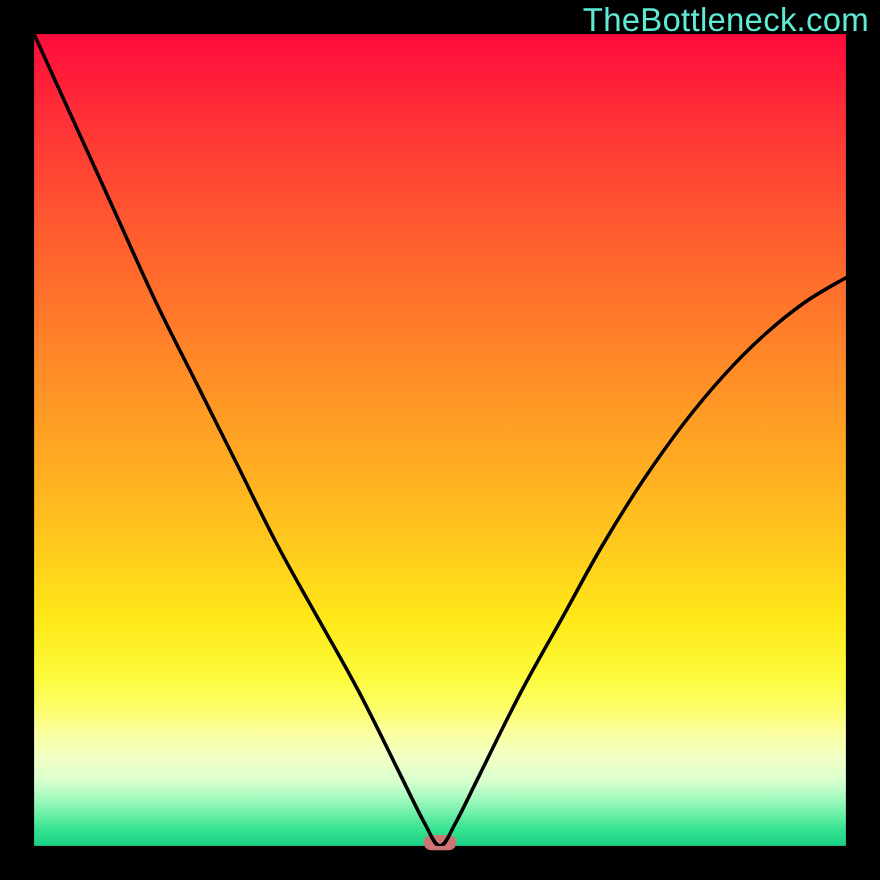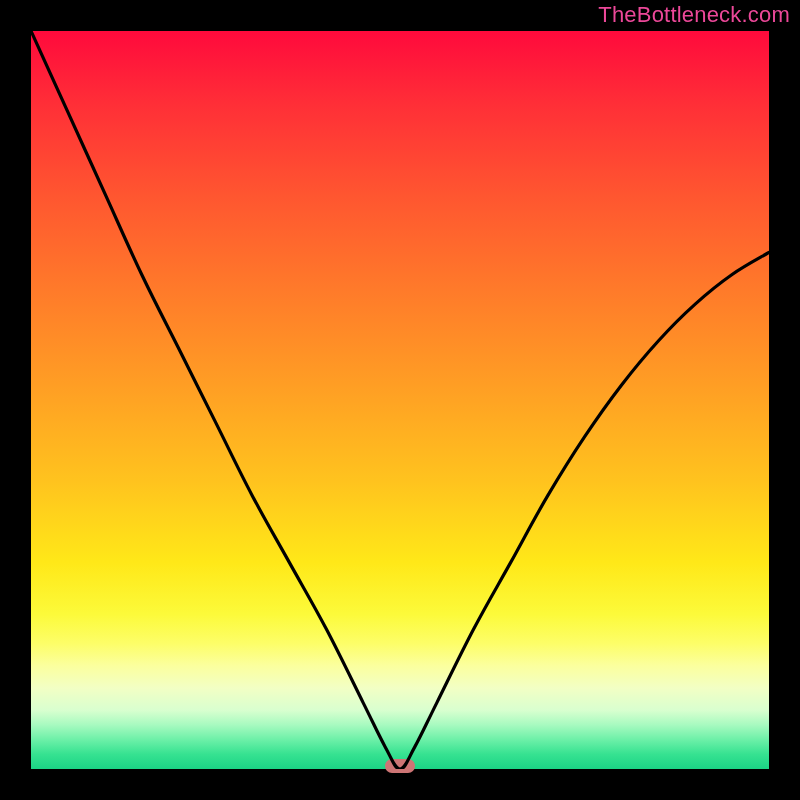--- a/index.html
+++ b/index.html
@@ -8,22 +8,22 @@
     position: relative;
     width: 800px;
     height: 800px;
     background: #000;
   }
   .watermark {
     position: absolute;
     top: 2px;
     right: 10px;
     font-family: Arial, Helvetica, sans-serif;
-    font-size: 22px;
-    color: #ec4899;
+    font-size: 30px;
+    color: #5eead4;
     font-weight: 500;
     letter-spacing: 0.2px;
     z-index: 30;
   }
   .plot {
     position: absolute;
     left: 31px;
     top: 31px;
     width: 738px;
     height: 738px;

